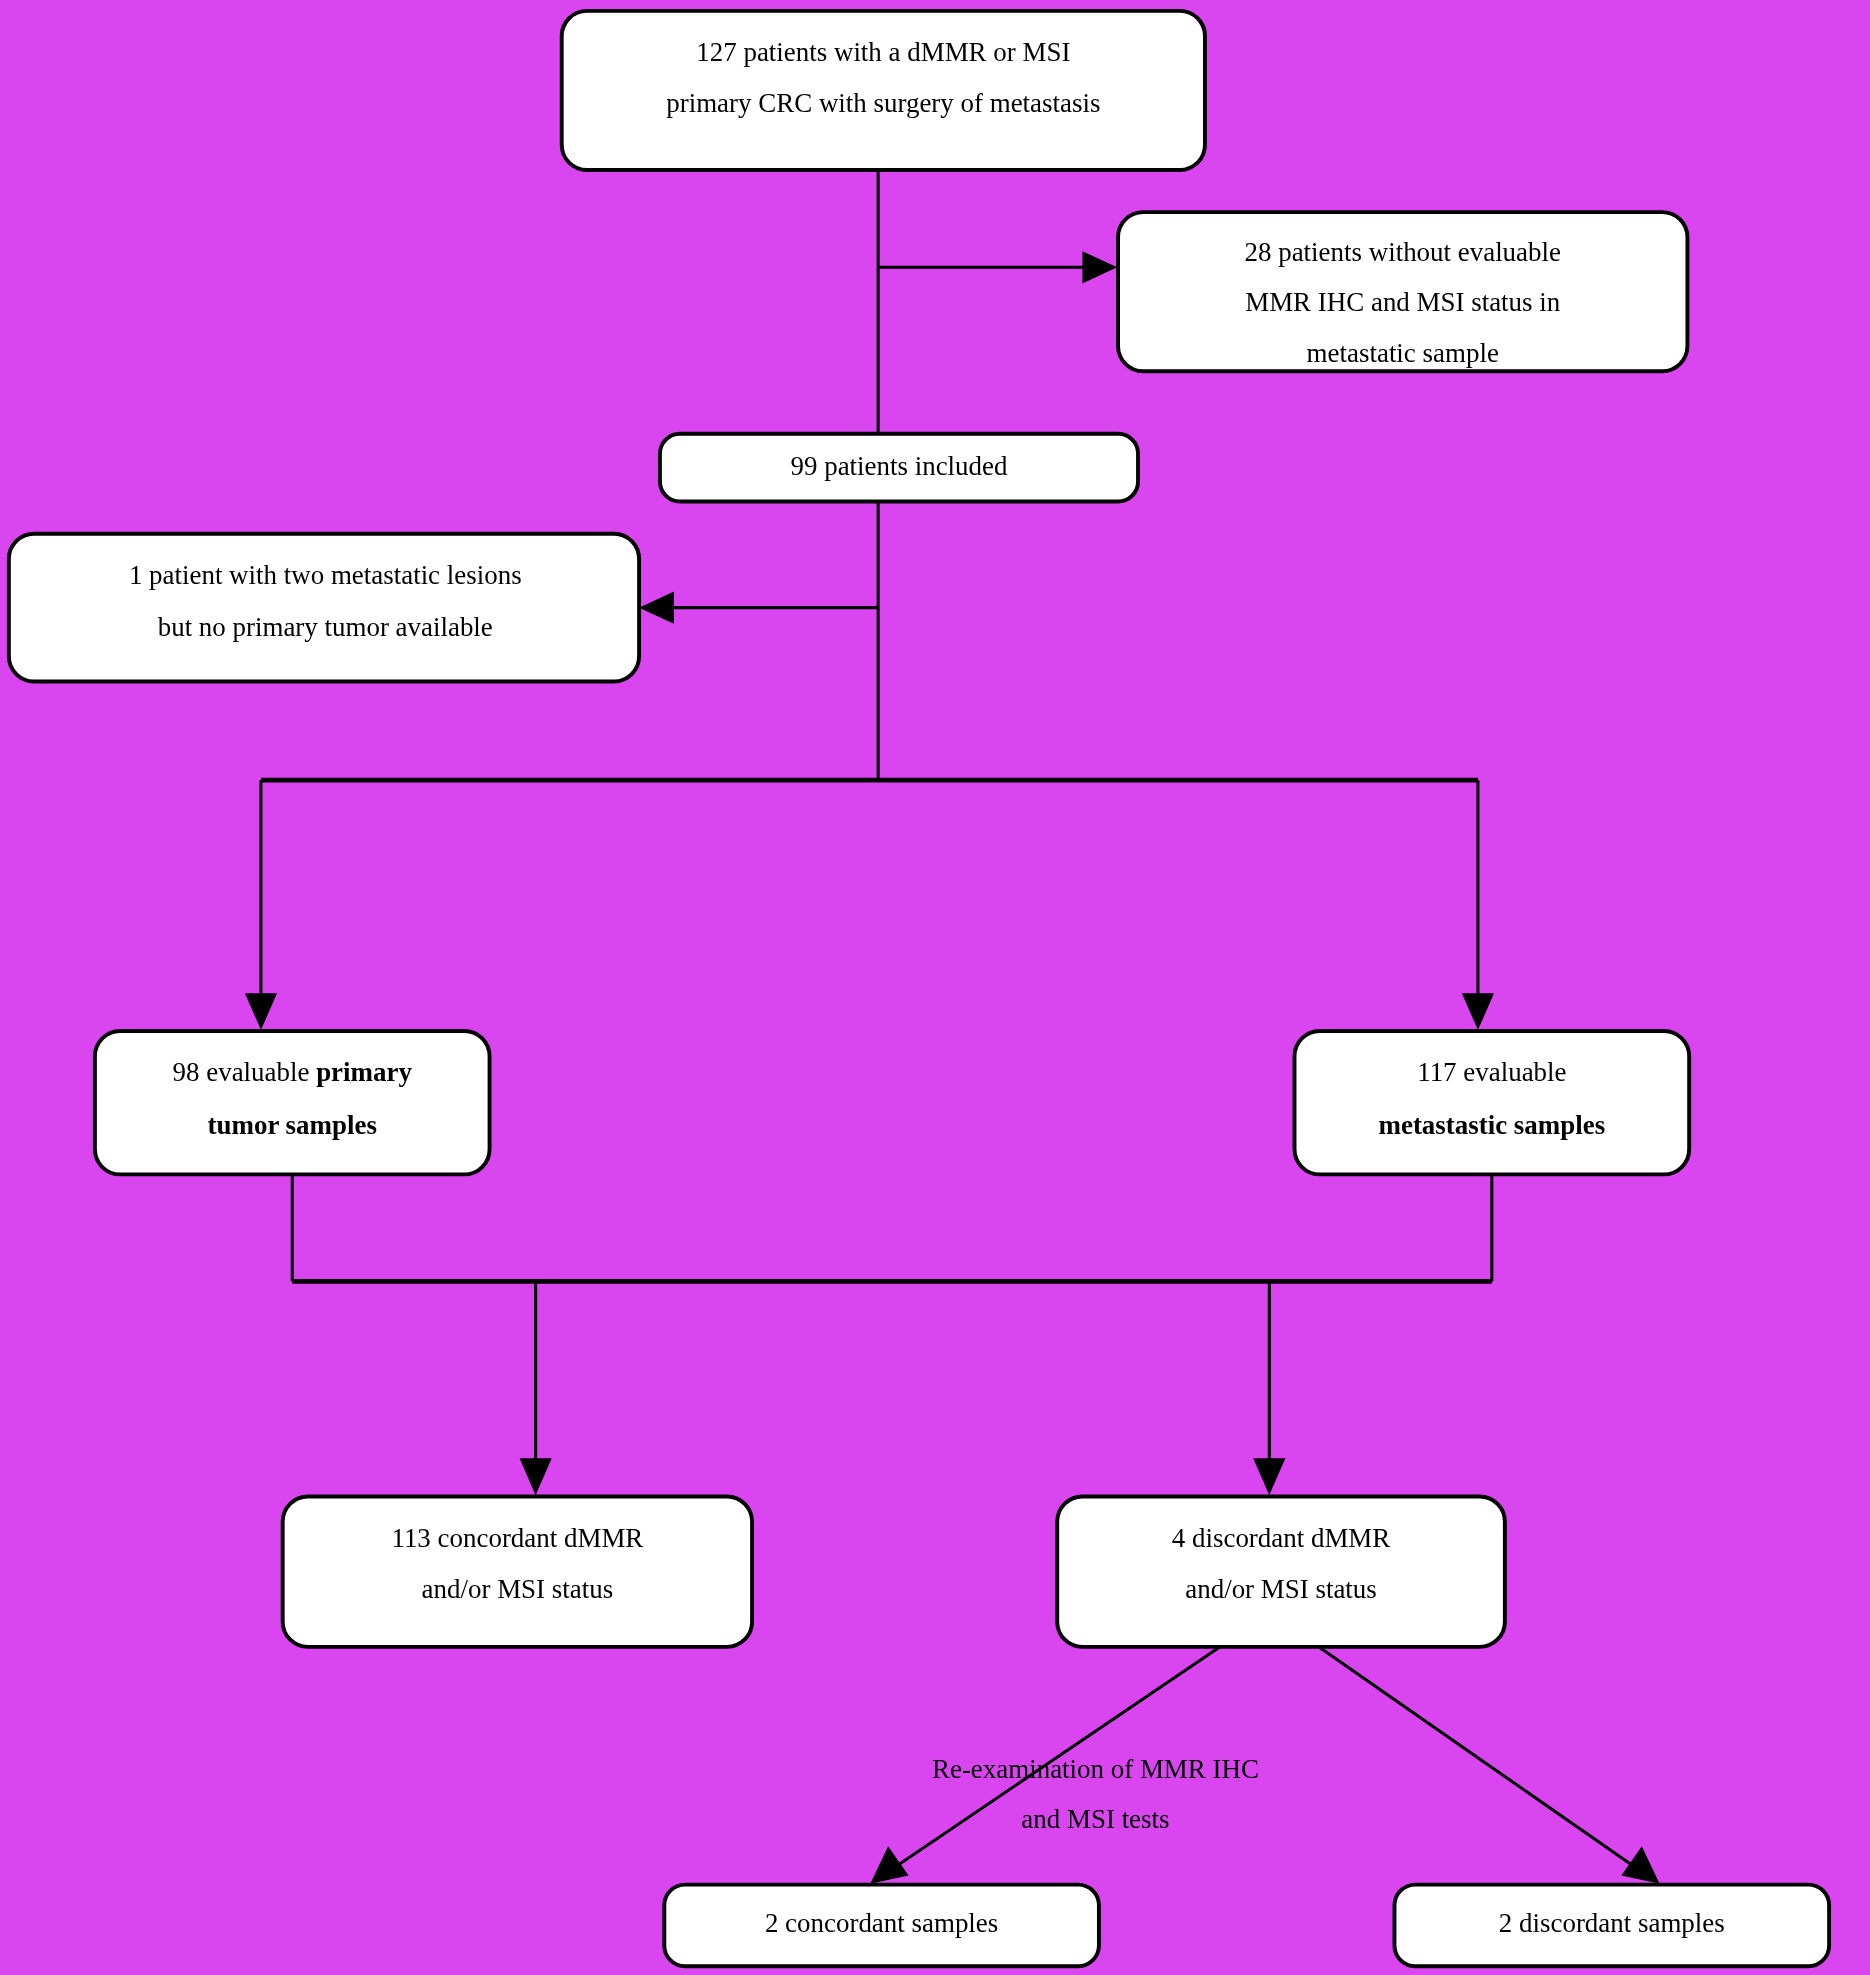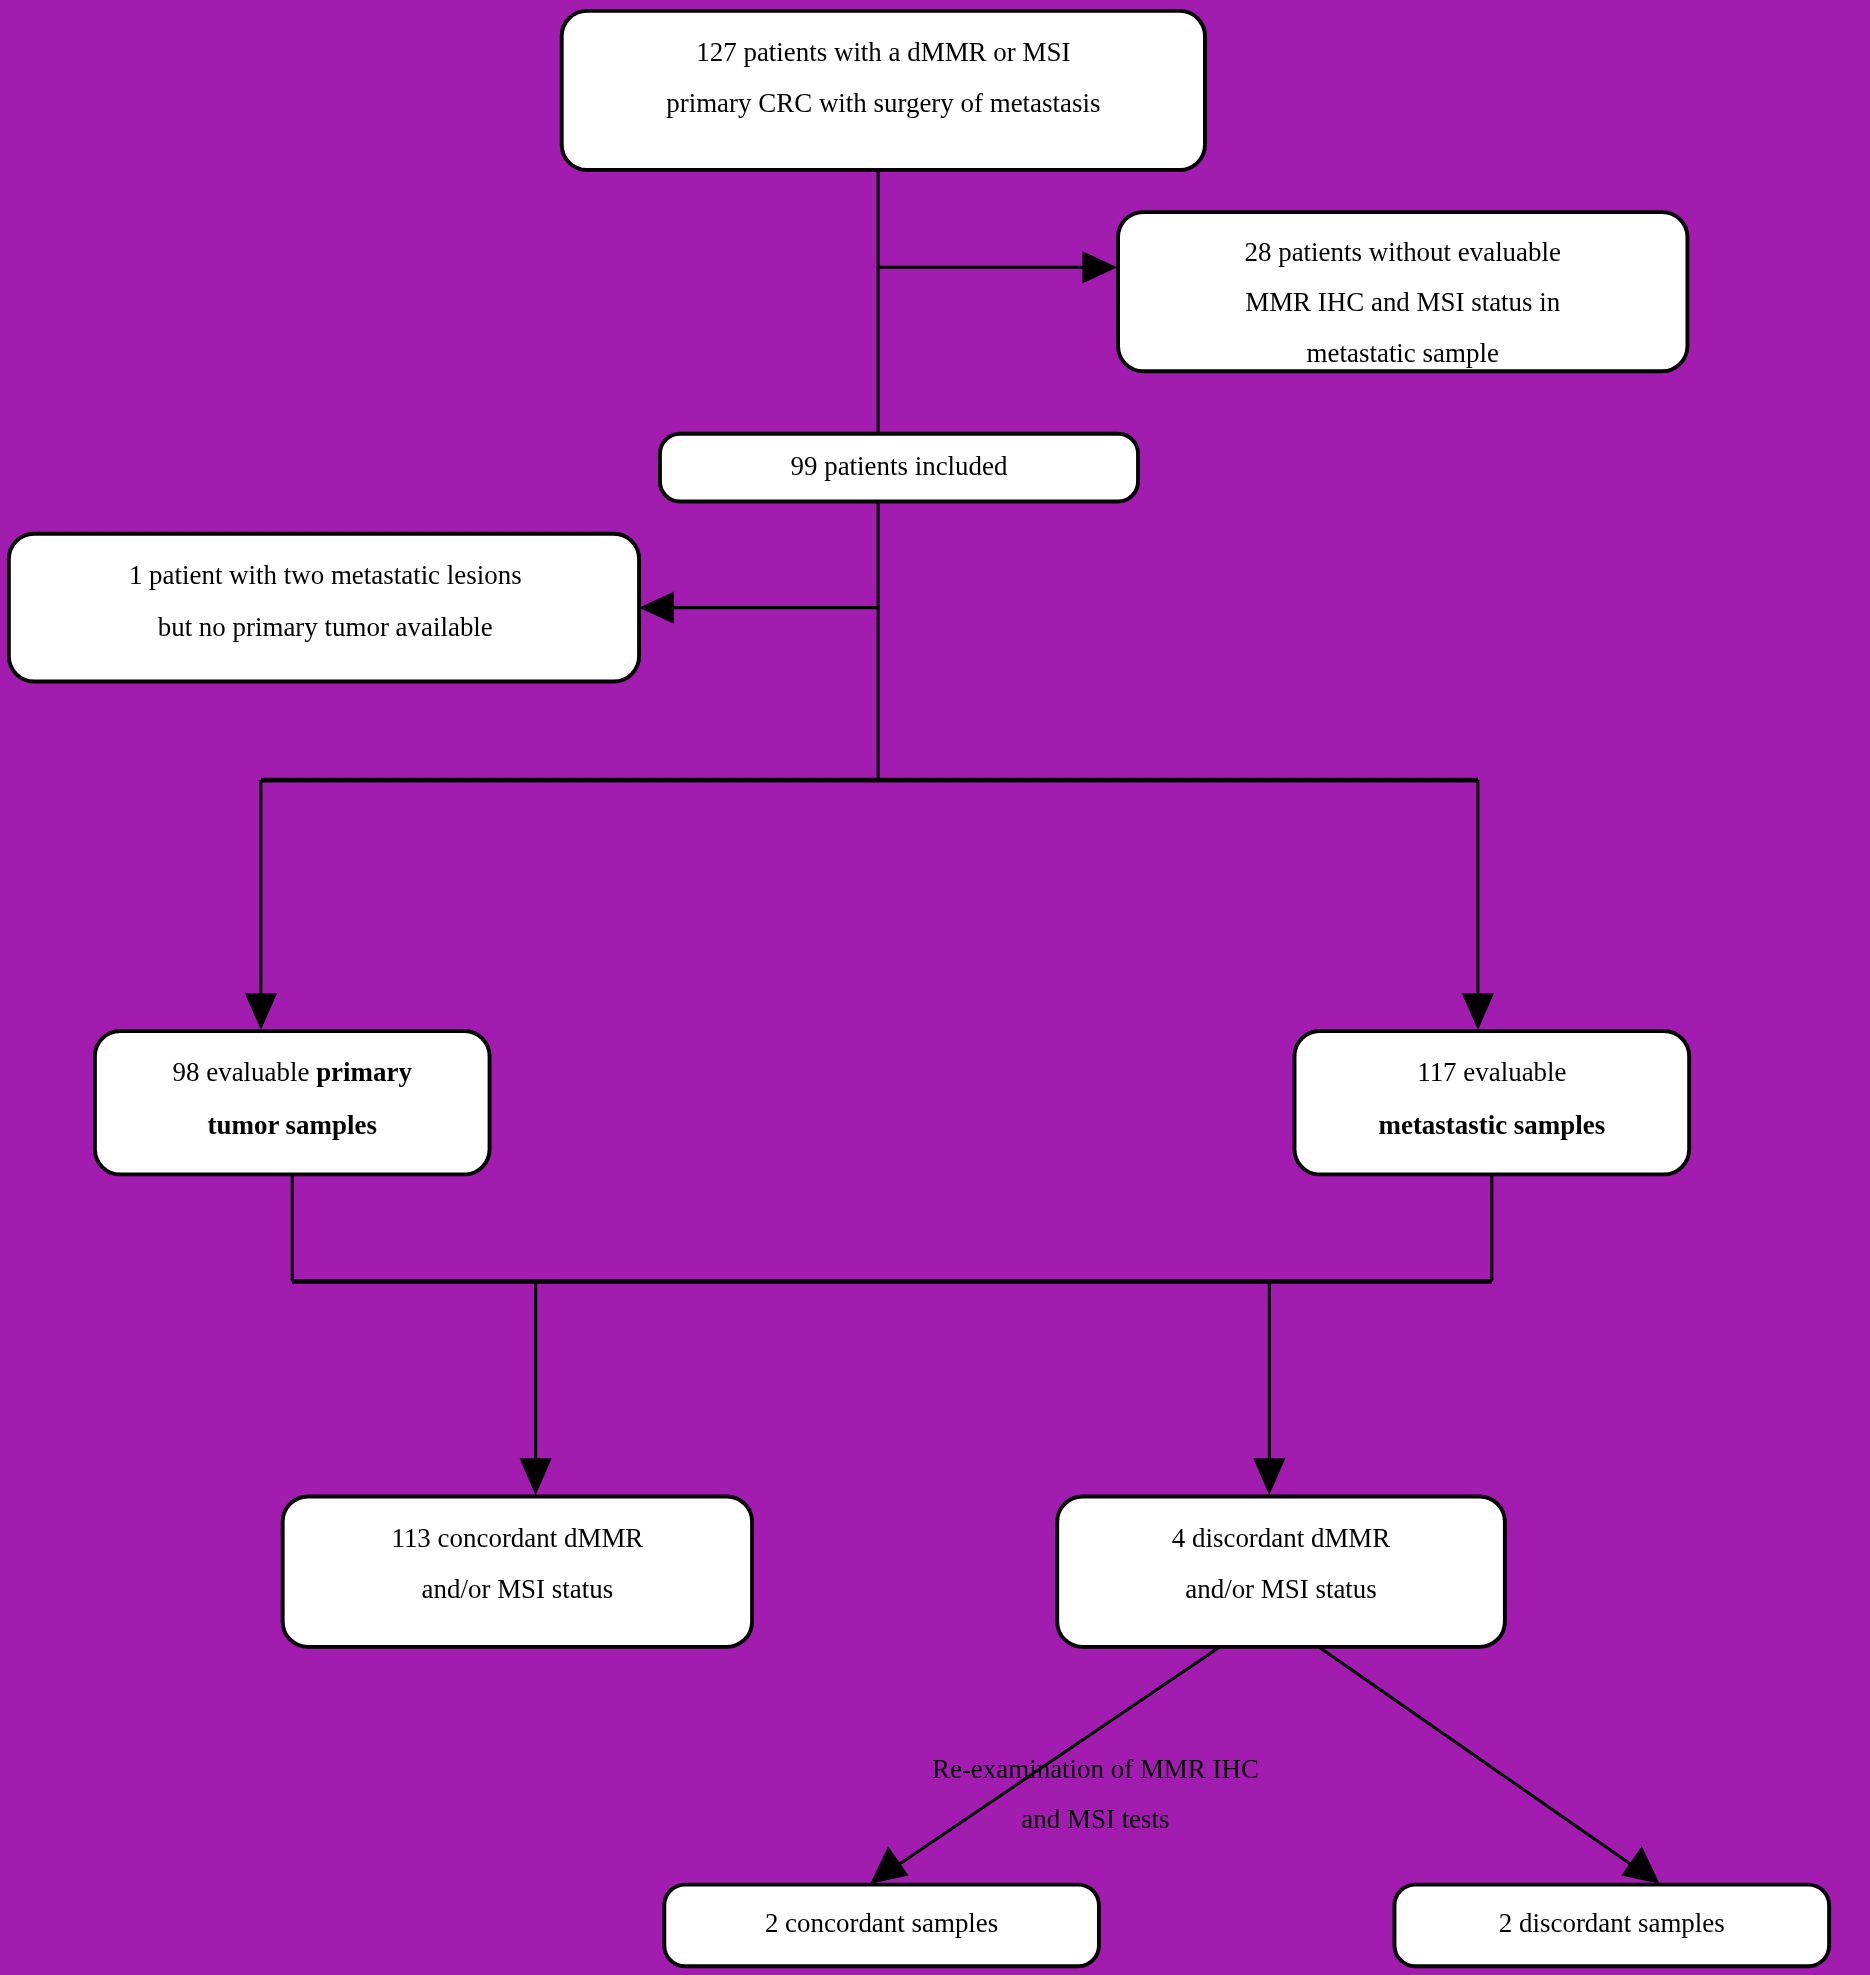--- a/index.html
+++ b/index.html
@@ -4,21 +4,21 @@
 <style>
   html, body {
     margin: 0;
     padding: 0;
     background: #ffffff;
   }
   #figure-root {
     position: relative;
     width: 1871px;
     height: 1975px;
-    background: #a21caf;
+    background: #d946ef;
     font-family: "Liberation Serif", "DejaVu Serif", serif;
     overflow: hidden;
   }
   svg.flow-canvas {
     position: absolute;
     inset: 0;
     width: 1871px;
     height: 1975px;
     display: block;
   }

